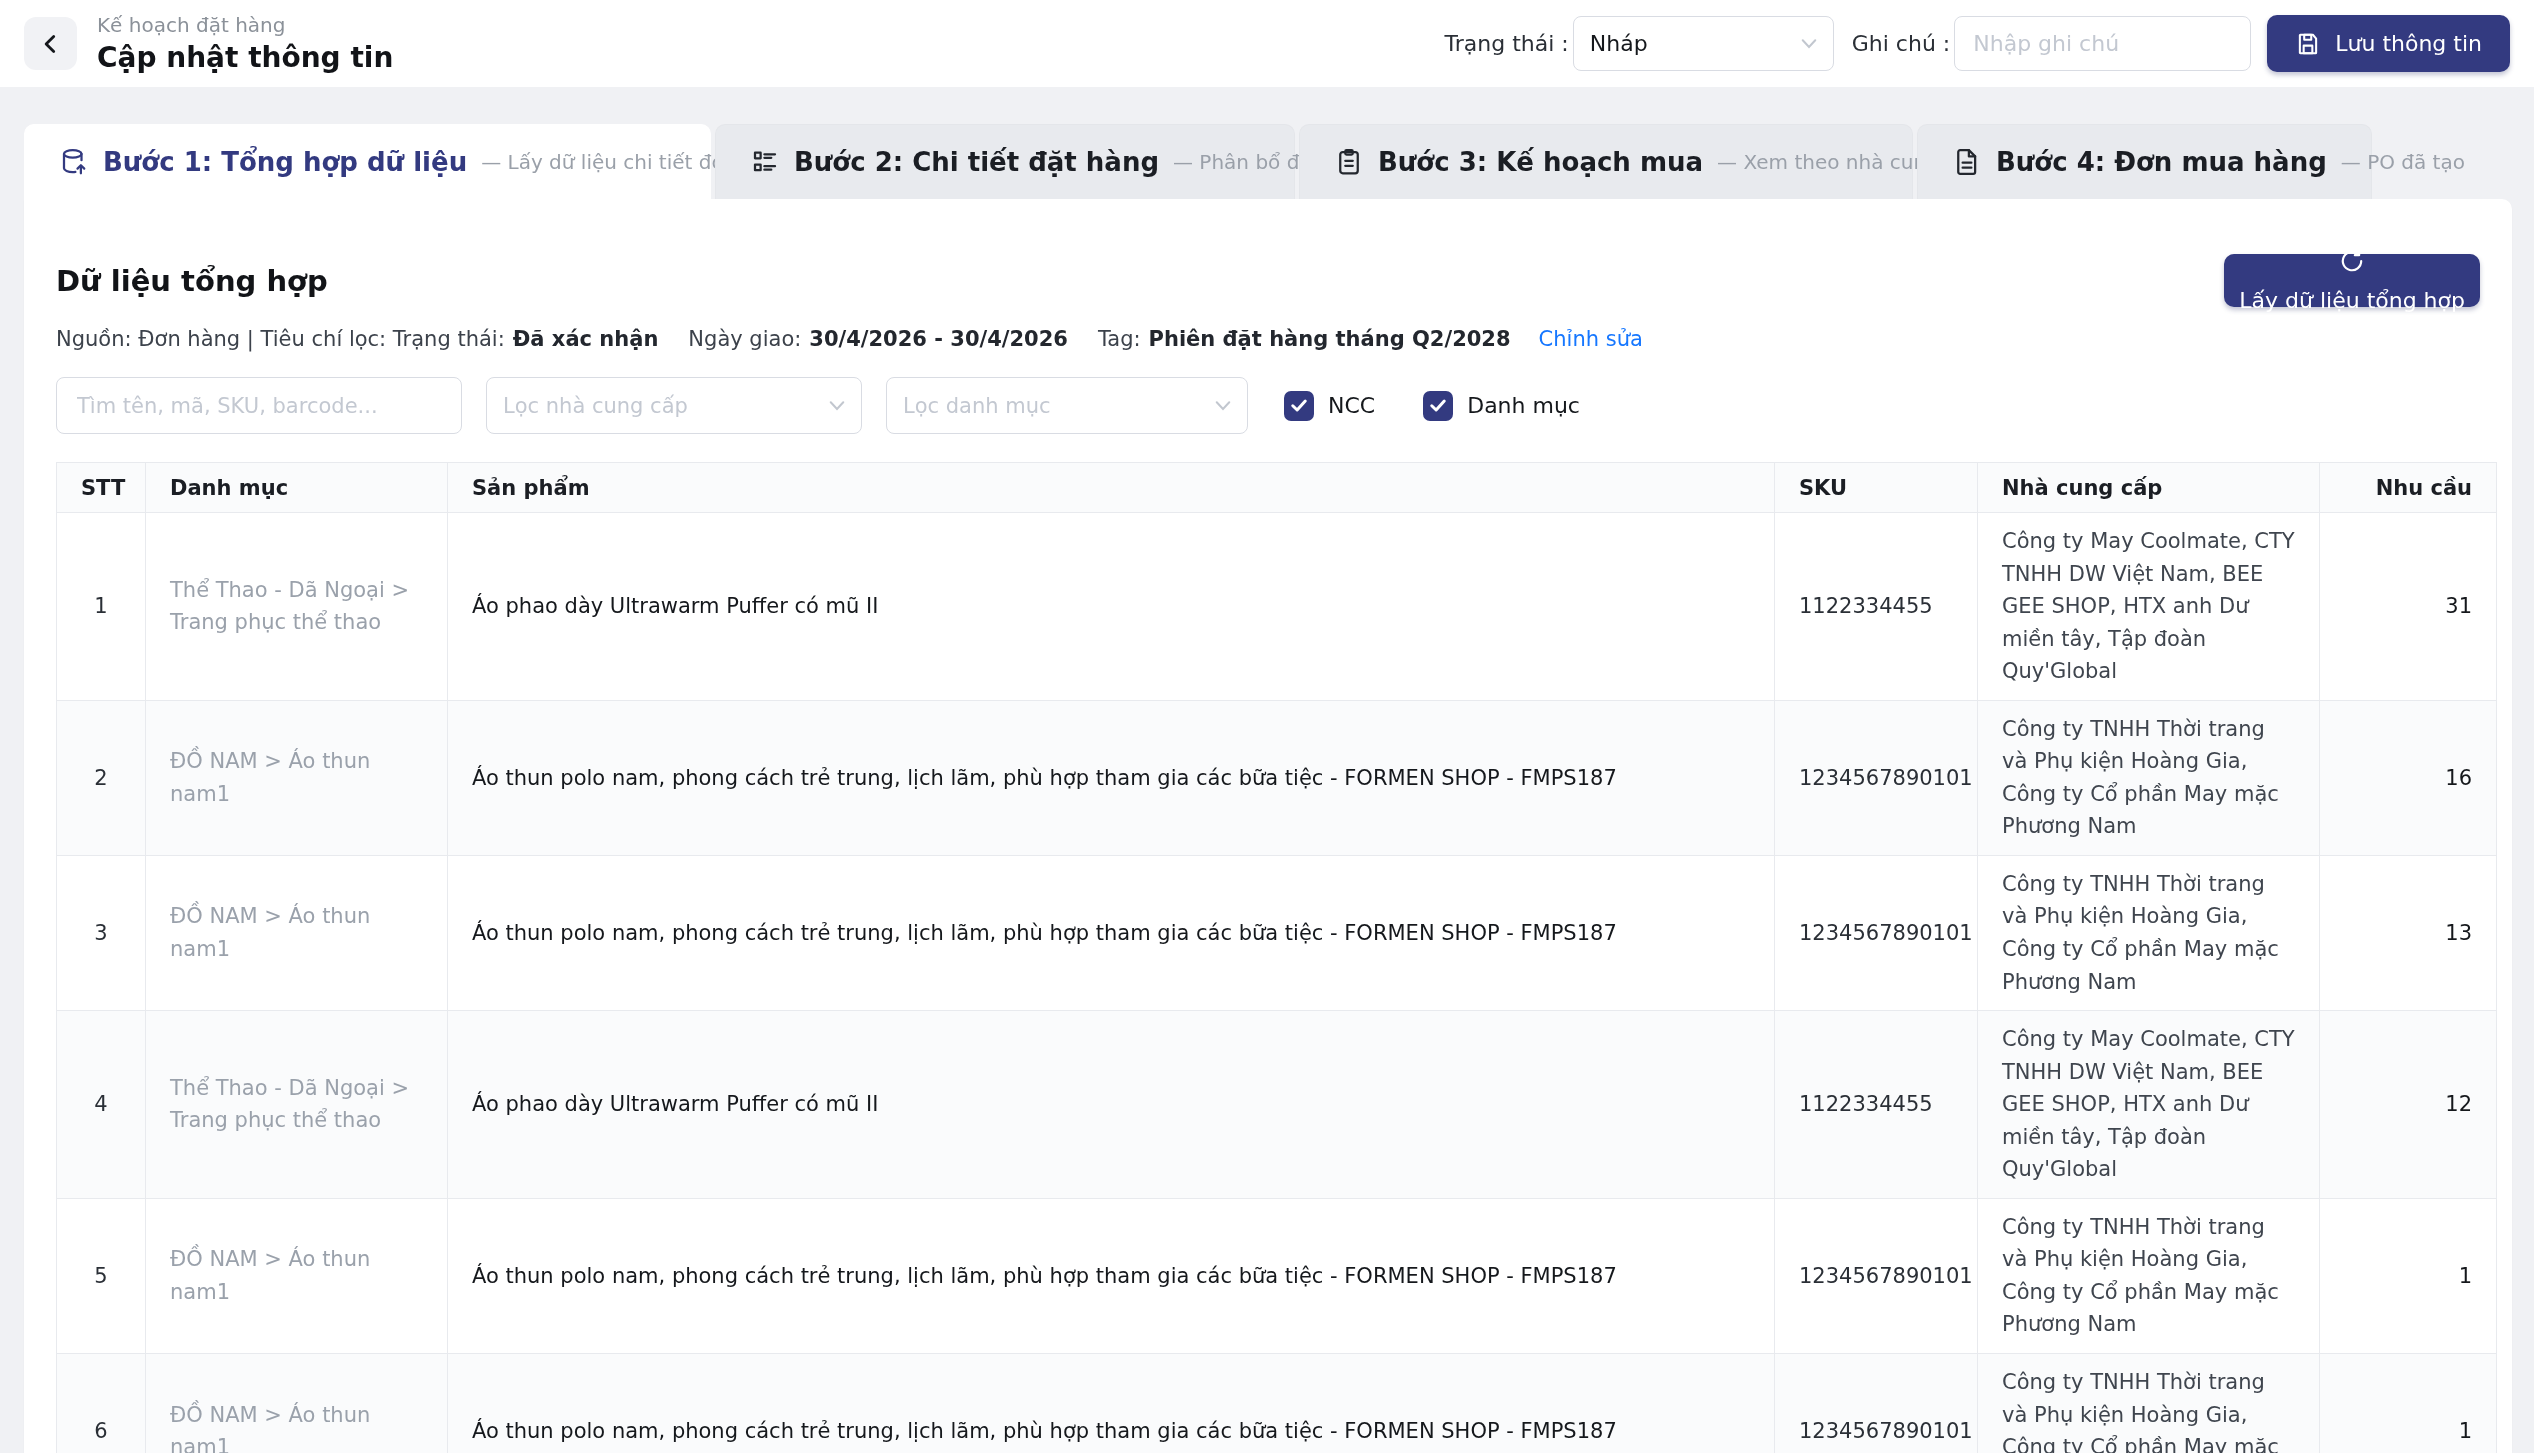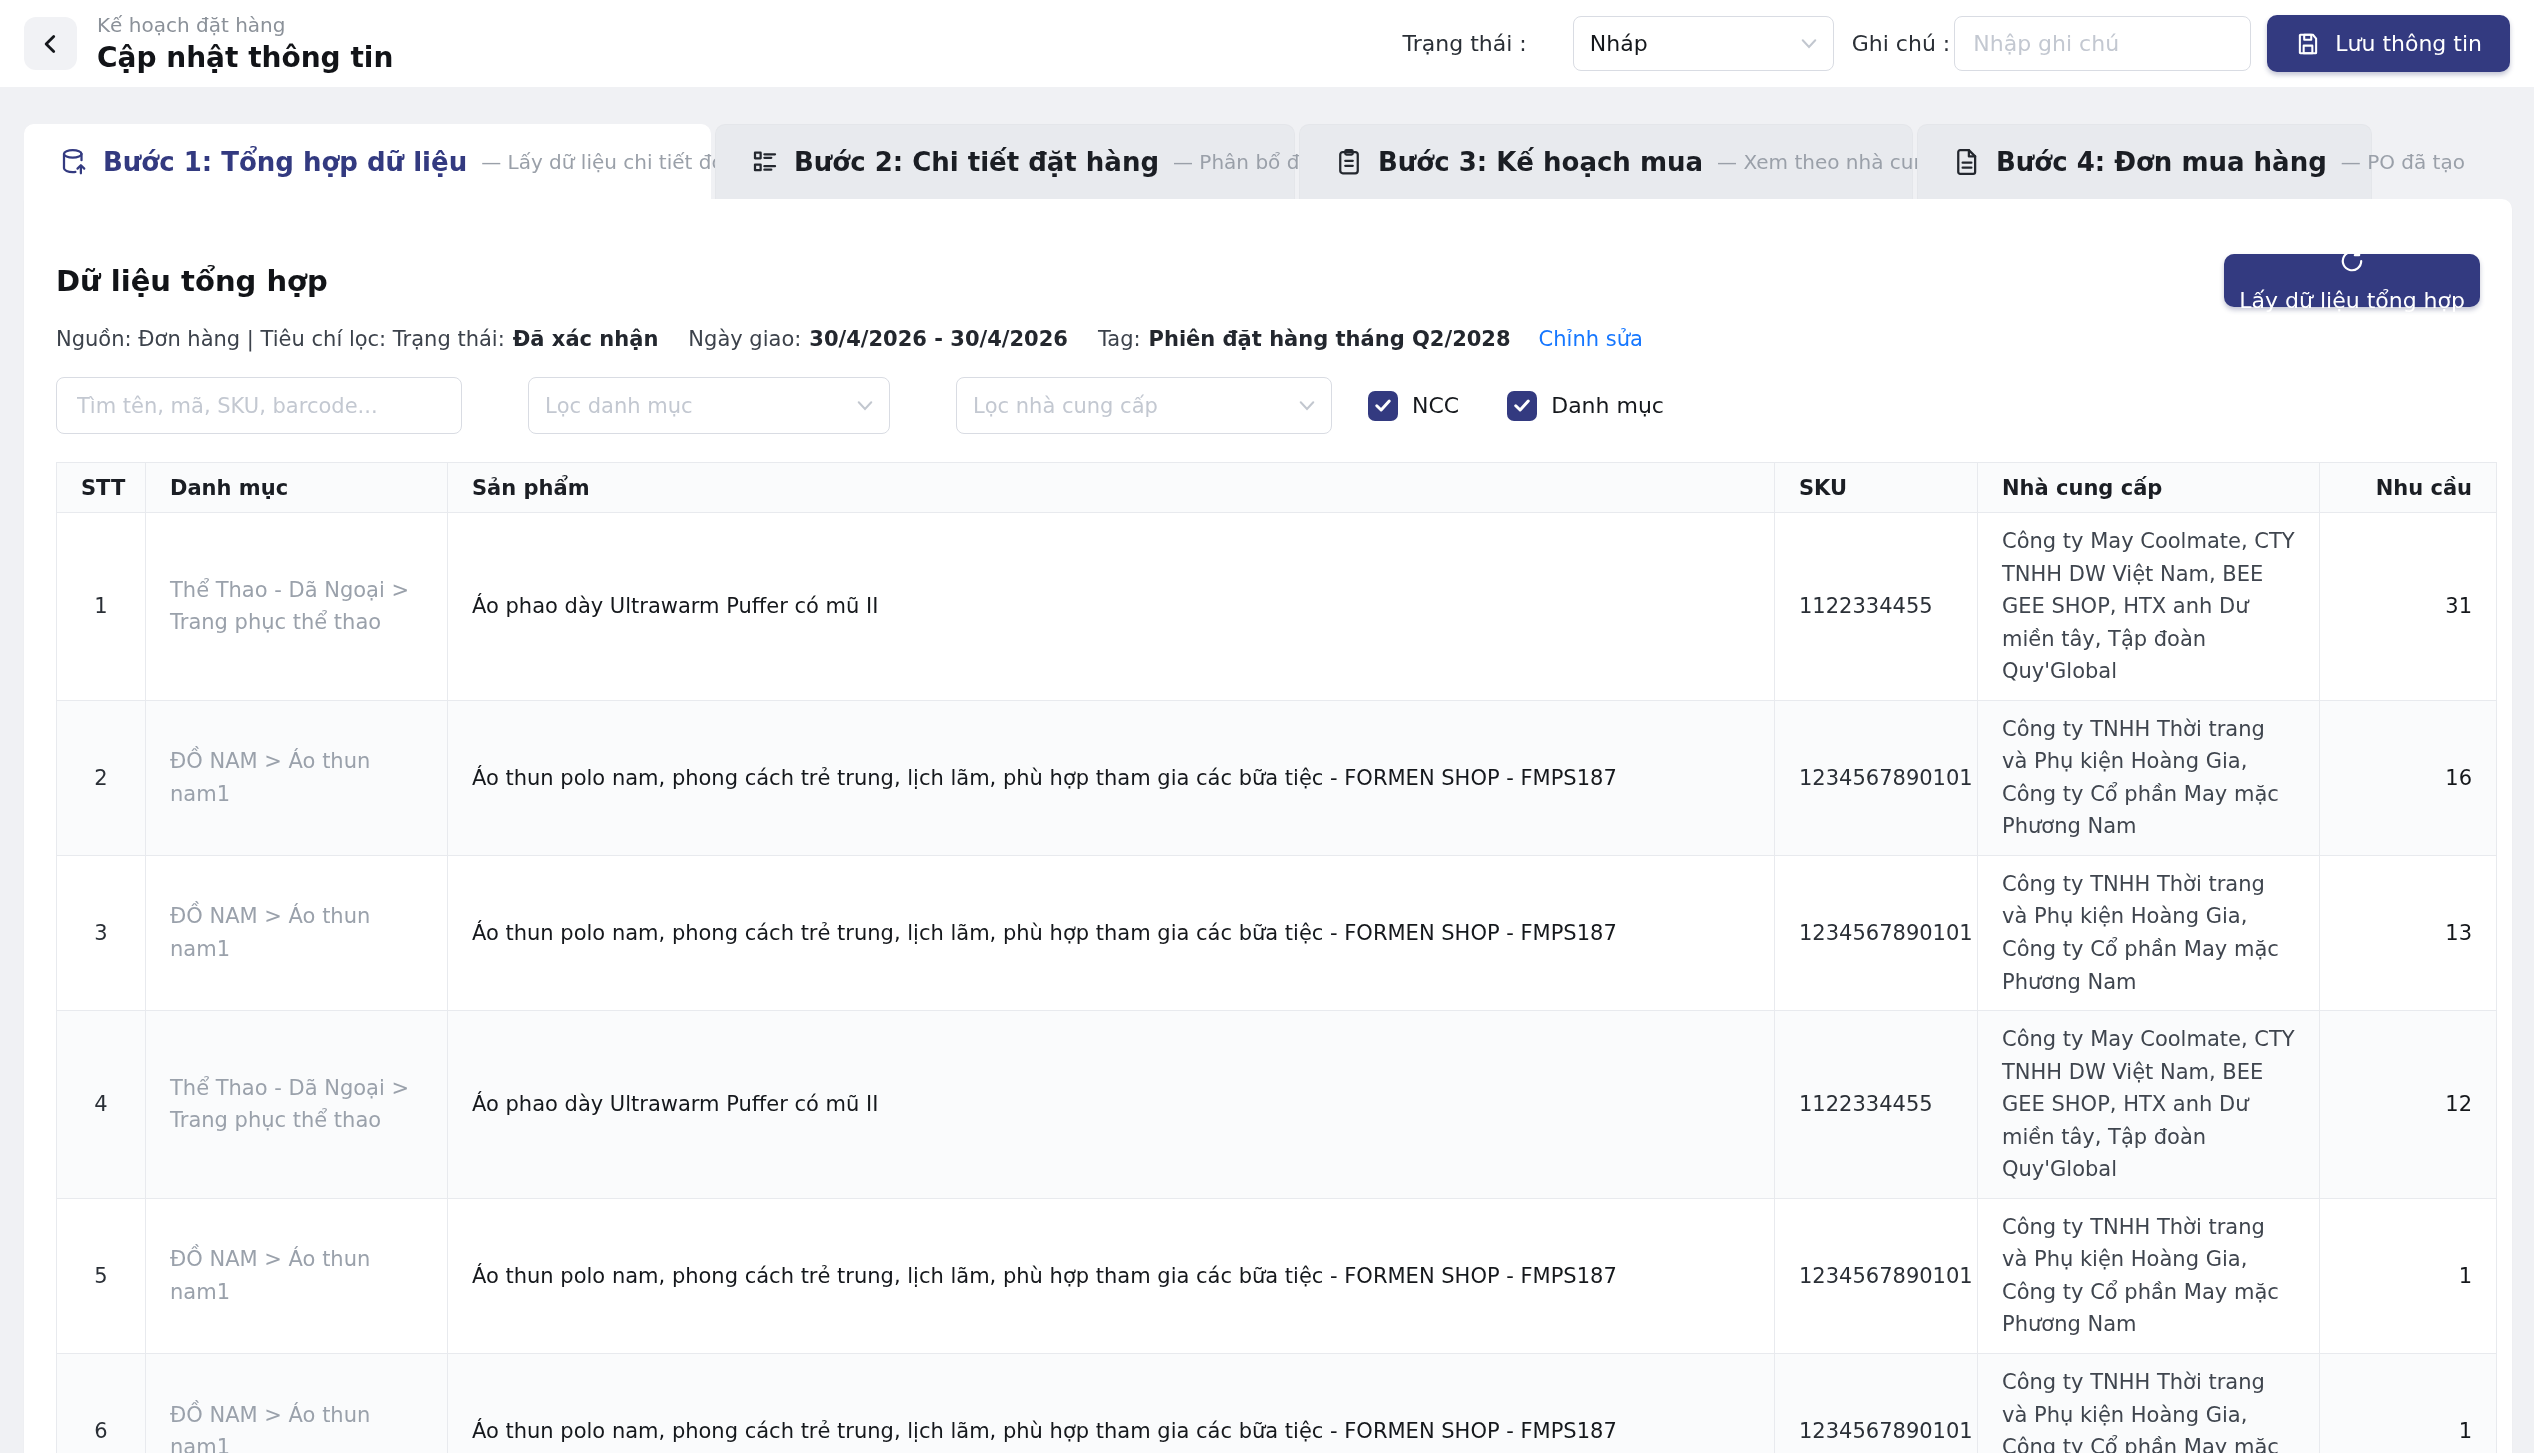--- a/index.html
+++ b/index.html
@@ -34,21 +34,21 @@
     display:flex;align-items:center;justify-content:center;cursor:pointer;margin-right:20px;flex:0 0 auto;
   }
   .title-block{line-height:1.25;}
   .breadcrumb{font-size:20px;color:var(--txt-gray);}
   .page-title{font-size:28px;font-weight:bold;color:#121418;margin-top:2px;}
   .header-spacer{flex:1;}
   .header-controls{display:flex;align-items:center;gap:4px;}
   .ctl-label{font-size:22px;color:#2a2f36;font-weight:500;white-space:nowrap;}
   .combo{
     height:55px;border:1px solid var(--input-border);border-radius:8px;background:#fff;
-    display:flex;align-items:center;justify-content:space-between;padding:12px 16px;cursor:pointer;margin-left:42px;
+    display:flex;align-items:center;justify-content:space-between;padding:12px 16px;cursor:pointer;
   }
   .combo .combo-value{font-size:22px;color:#15181c;font-weight:500;}
   .combo .combo-placeholder{font-size:21px;color:var(--placeholder);}
   .status-combo{width:261px;margin-right:14px;}
   .note-input{
     width:297px;height:55px;border:1px solid var(--input-border);border-radius:8px;
     font-size:22px;padding:8px 18px;color:#15181c;outline:none;margin-right:12px;
     font-family:inherit;
   }
   .note-input::placeholder{color:var(--placeholder);}
@@ -238,30 +238,30 @@
     <span>Ngày giao:</span>
     <b>30/4/2026 - 30/4/2026</b>
     <span class="meta-gap"></span>
     <span>Tag:</span>
     <b>Phiên đặt hàng tháng Q2/2028</b>
     <a class="edit-link">Chỉnh sửa</a>
   </div>
 
   <div class="filter-row">
     <input class="search-input" placeholder="Tìm tên, mã, SKU, barcode..." style="">
+    <div class="combo supplier-combo">
+      <span class="combo-placeholder">Lọc nhà cung cấp</span>
+      <span>
+        <svg width="16" height="10" viewBox="0 0 12 8" fill="none" stroke="#c2c7cf" stroke-width="1.6" stroke-linecap="round">
+            <polyline points="1 1 6 6.4 11 1"></polyline>
+          </svg>
+      </span>
+    </div>
     <div class="combo category-combo">
       <span class="combo-placeholder">Lọc danh mục</span>
-      <span>
-        <svg width="16" height="10" viewBox="0 0 12 8" fill="none" stroke="#c2c7cf" stroke-width="1.6" stroke-linecap="round">
-            <polyline points="1 1 6 6.4 11 1"></polyline>
-          </svg>
-      </span>
-    </div>
-    <div class="combo supplier-combo">
-      <span class="combo-placeholder">Lọc nhà cung cấp</span>
       <span>
         <svg width="16" height="10" viewBox="0 0 12 8" fill="none" stroke="#c2c7cf" stroke-width="1.6" stroke-linecap="round">
             <polyline points="1 1 6 6.4 11 1"></polyline>
           </svg>
       </span>
     </div>
     <div class="check-group">
       <span class="checkbox">
         <span>
           <svg width="18" height="15" viewBox="0 0 14 12" fill="none" stroke="#fff" stroke-width="2.4" stroke-linecap="round" stroke-linejoin="round">

